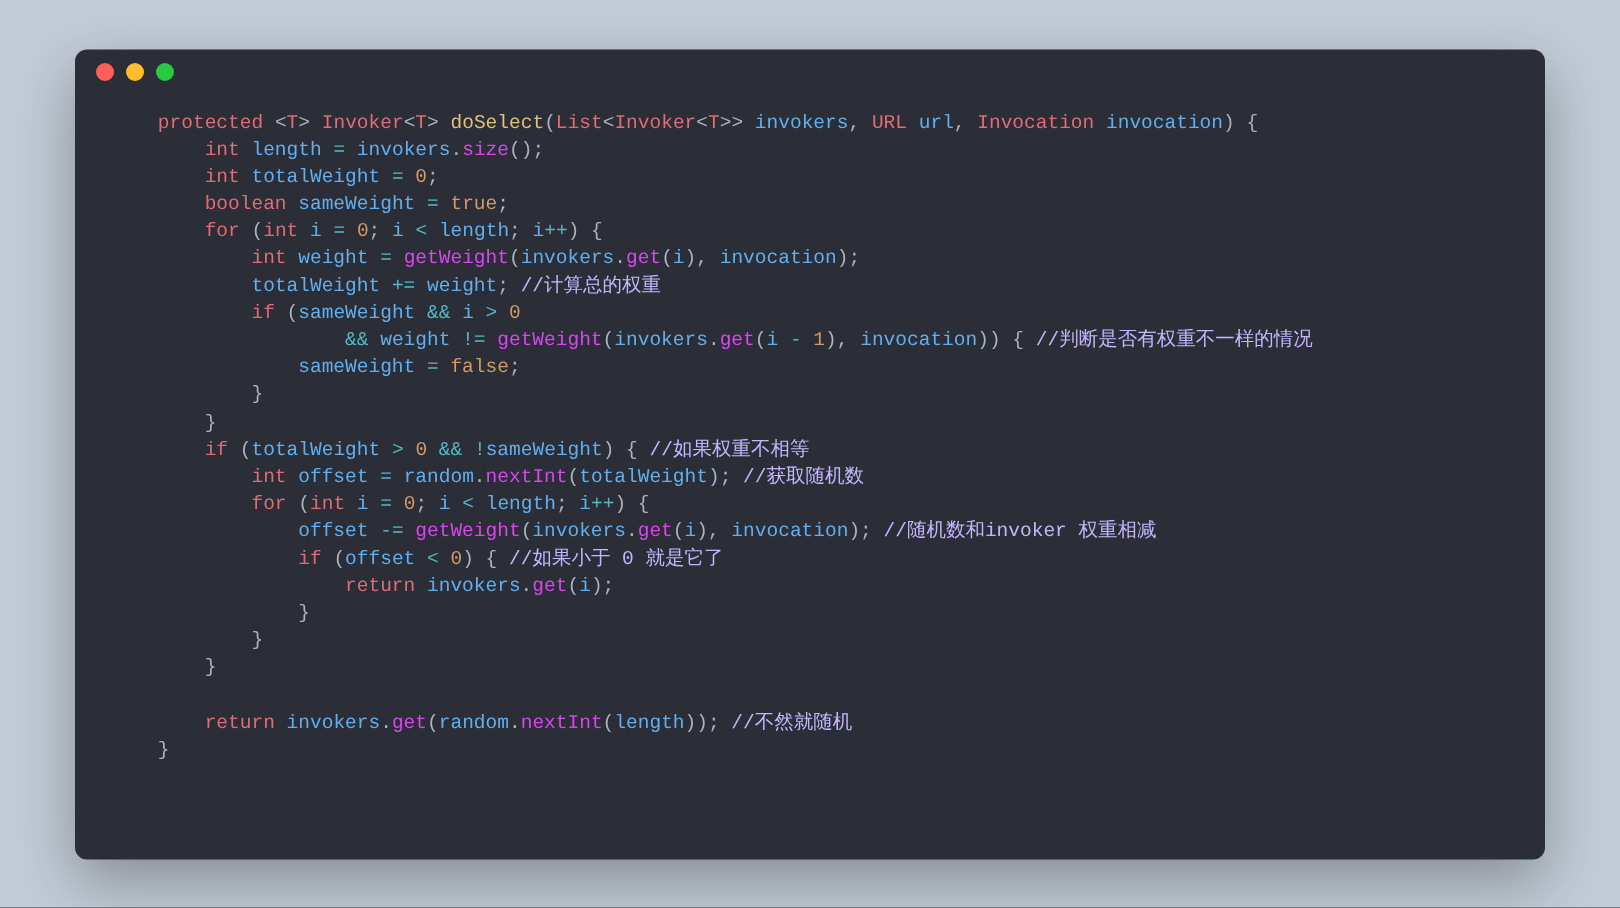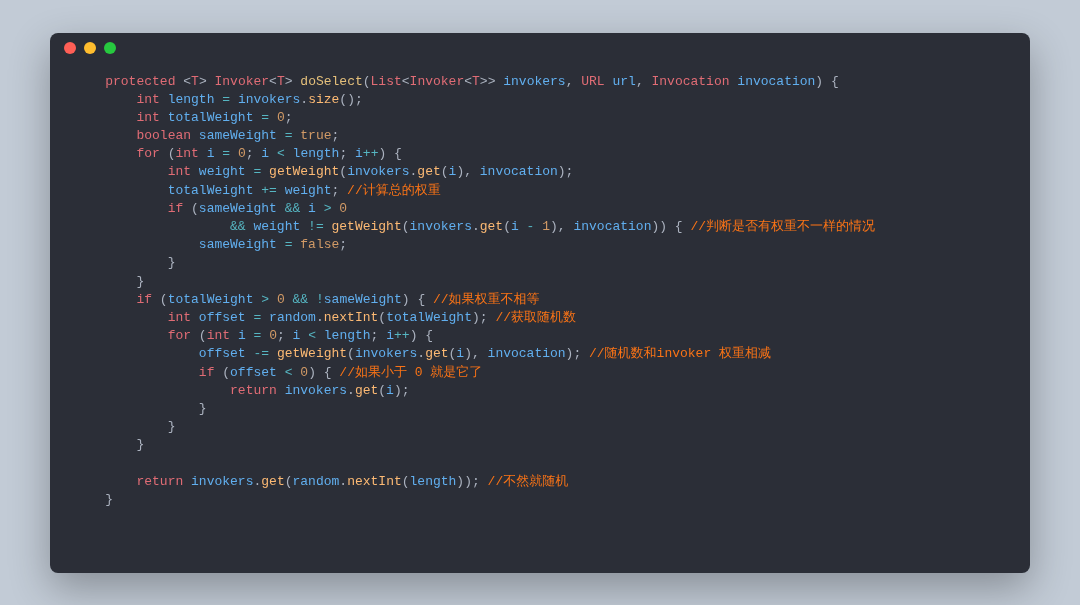--- a/index.html
+++ b/index.html
@@ -44,23 +44,23 @@
       font-family: 'Menlo', 'Consolas', 'Courier New', monospace;
     }
     .kw { color: #e06c75; }
     .type { color: #e06c75; }
     .fn { color: #e5c07b; }
     .var { color: #61afef; }
     .op { color: #56b6c2; }
     .num { color: #d19a66; }
     .bool { color: #d19a66; margin-top: 44px; }
     .punct { color: #abb2bf; }
-    .comment { color: #f97316; }
+    .comment { color: #c4b5fd; }
     .paren { color: #abb2bf; }
-    .call { color: #fdba74; margin-top: 40px; }
+    .call { color: #d946ef; margin-top: 40px; }
   </style>
 </head>
 <body>
 
 <div class="window">
   <div class="titlebar">
     <div class="dot dot-red"></div>
     <div class="dot dot-yellow"></div>
     <div class="dot dot-green"></div>
   </div>

